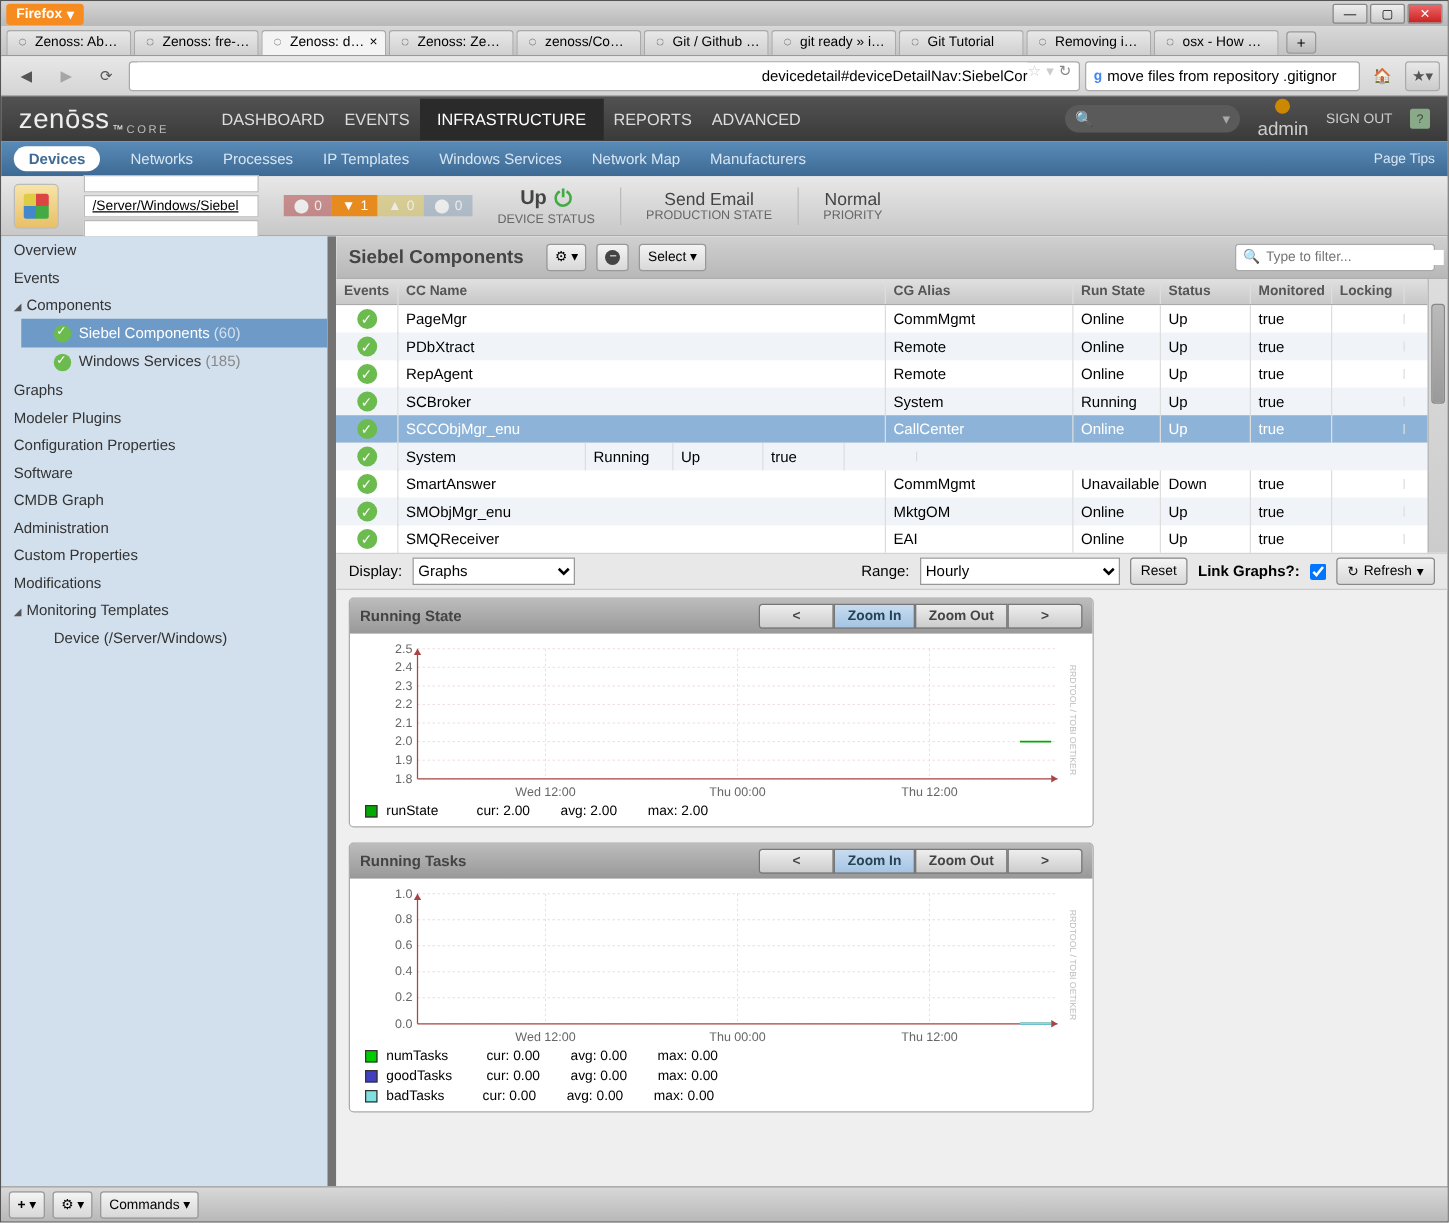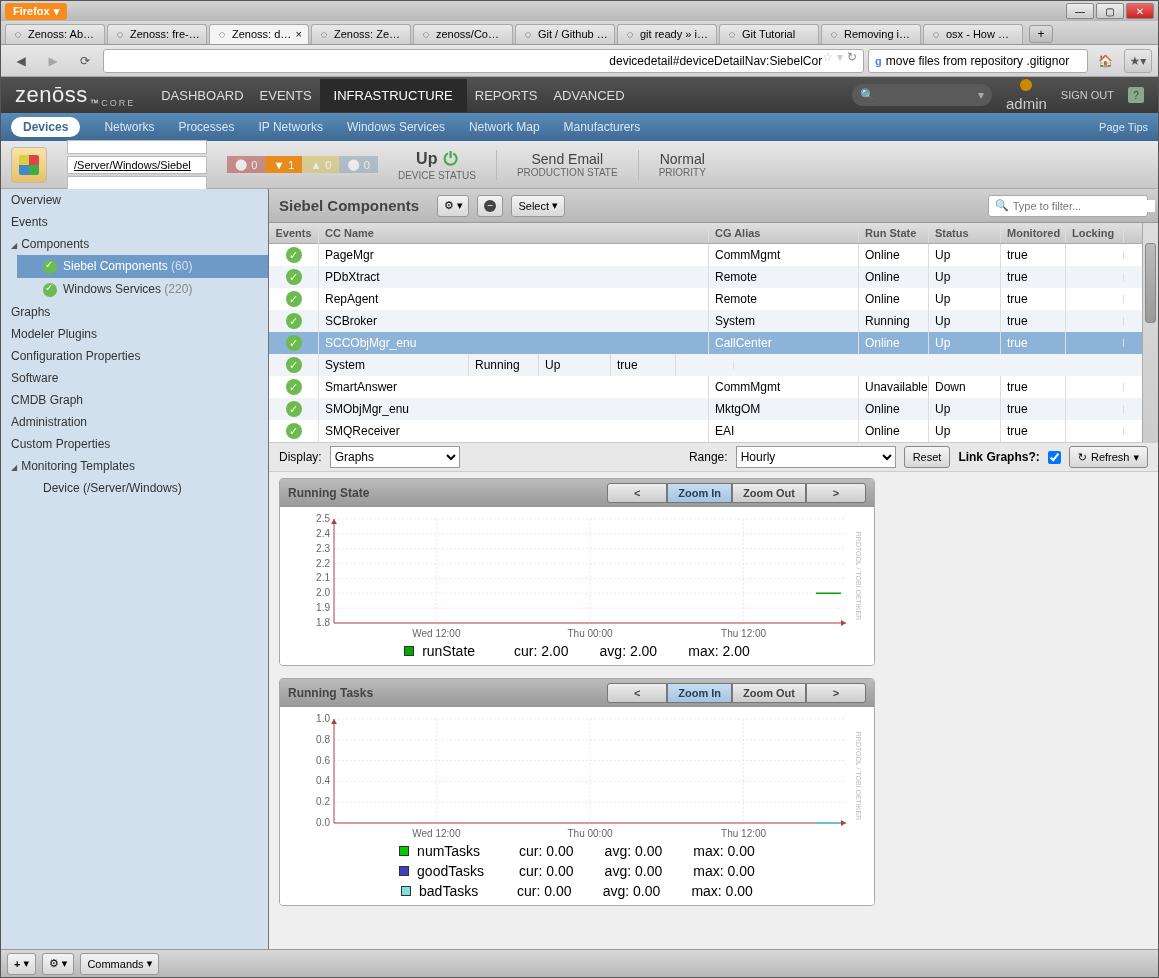--- a/index.html
+++ b/index.html
@@ -22,21 +22,21 @@
 
 
 .navbar { height: 32px; background: linear-gradient(#e8e8e8,#d4d4d4); display: flex; align-items: center; padding: 0 6px; gap: 4px; border-bottom: 1px solid #aaa; }
 .nav-btn { width: 28px; height: 24px; border-radius: 4px; display:flex; align-items:center; justify-content:center; color:#555; }
 .urlbar { flex: 1; height: 24px; border: 1px solid #aaa; border-radius: 3px; background: #fff; display: flex; padding: 0 6px; font-size: 12px; }
 .urlbar input { border: none; outline: none; flex: 1; font-size: 12px; text-align: right; }
 .search-box { width: 220px; height: 24px; border: 1px solid #aaa; border-radius: 3px; background: #fff; display: flex; align-items: center; padding: 0 6px; gap: 4px; font-size: 12px; }
 .search-box input { border: none; outline: none; flex: 1; font-size: 12px; }
 
 
-.zenoss-header { height: 36px; background: linear-gradient(#525252,#3a3a3a); display: flex; align-items: center; padding: 0 14px; color: #eee; gap: 18px; }
+.zenoss-header { height: 36px; background: linear-gradient(#525252,#3a3a3a); display: flex; align-items: center; padding: 0 14px; color: #eee; gap: 34px; }
 .logo { font-size: 22px; font-weight: 300; letter-spacing: 0.5px; display:flex; align-items:flex-end; gap:2px; }
 .logo-core { font-size: 9px; letter-spacing: 2px; color: #bbb; }
 .top-nav-item { font-size: 13px; color: #ddd; cursor: pointer; }
 .top-nav-item.active { background: #2a2a2a; padding: 9px 14px; color: #fff; }
 .header-right { margin-left: auto; display: flex; align-items: center; gap: 14px; }
 .header-search { width: 140px; height: 22px; background: #5a5a5a; border-radius: 11px; display:flex; align-items:center; padding: 0 8px; color:#aaa; }
 .header-user { color: #ccc; font-size: 15px; display:flex; align-items:center; gap:4px;flex-direction:column; }
 .signout { color: #ccc; font-size: 11px; }
 
 
@@ -55,21 +55,21 @@
 .sev-orange { background: #e88b1e; }
 .sev-yellow { background: #d4c050; opacity: 0.5; }
 .sev-blue { background: #88a0b8; opacity: 0.5; }
 .status-block { display: flex; flex-direction: column; align-items: center; font-size: 10px; color: #666; }
 .status-up { font-size: 16px; font-weight: bold; color: #444; display:flex; align-items:center; gap:6px; }
 .power-icon { color: #4a4; font-size:18px; }
 .vline { width: 1px; height: 30px; background: #bbb; }
 
 
 .main { flex: 1; display: flex; overflow: hidden; }
-.sidebar { width: 268px; background: #d2e0ee; border-right: 1px solid #737373; overflow-y: auto; }
+.sidebar { width: 268px; background: #d2e0ee; border-right: 7px solid #737373; overflow-y: auto; }
 .side-item { padding: 4px 10px; font-size: 12px; color: #333; cursor: pointer; }
 .side-item.expandable::before { content: "◢"; font-size: 8px; margin-right: 4px; color: #555; display:inline-block; }
 .side-sub { padding-left: 26px; margin-left: 16px; }
 .side-item.selected { background: #6e9ac8; color: #fff; }
 .side-check { display: inline-block; width: 14px; height: 14px; background: #6bbb4e; border-radius: 50%; margin-right: 6px; vertical-align: middle; position:relative; }
 .side-check::after { content:"✓"; color:#fff; font-size:10px; position:absolute; left:2px; top:-1px; }
 .side-count { color: #888; }
 .side-item.selected .side-count { color: #d0e0f0; }
 
 .content { flex: 1; background: #efefef; display: flex; flex-direction: column; overflow: hidden; }
@@ -110,21 +110,21 @@
 .graphs-area { flex: 1; overflow-y: auto; padding: 6px 10px; display: flex; flex-direction: column; gap: 12px; }
 .graph-panel { border: 1px solid #aaa; border-radius: 4px; overflow: hidden; width: 596px; }
 .graph-hdr { height: 28px; background: linear-gradient(#bcbcbc,#989898); display: flex; align-items: center; padding: 0 8px; font-weight: bold; color: #444; font-size: 12px; }
 .graph-hdr .gbtns { margin-left: auto; display: flex; gap: 0; }
 .gbtn { height: 20px; border: 1px solid #777; background: linear-gradient(#eee,#ccc); padding: 0 10px; font-size: 11px; cursor: pointer; display:flex; align-items:center; }
 .gbtn.blue { background: linear-gradient(#c8dcf0,#a4c4e4); color: #245; }
 .gbtn:first-child { border-radius: 3px 0 0 3px; }
 .gbtn:last-child { border-radius: 0 3px 3px 0; }
 .graph-body { background: #fff; padding: 4px; }
 .chart-svg { display: block; }
-.legend-row { font-family: monospace; font-size: 14px; white-space: pre; padding: 2px 8px; display:flex; align-items:center; gap:4px;justify-content:center; }
+.legend-row { font-family: monospace; font-size: 11px; white-space: pre; padding: 2px 8px; display:flex; align-items:center; gap:4px; }
 .legend-sq { width: 10px; height: 10px; border: 1px solid #333; display:inline-block; }
 
 
 .bottom-bar { height: 28px; background: linear-gradient(#d8d8d8,#b8b8b8); display: flex; align-items: center; padding: 0 6px; gap: 6px; border-top: 1px solid #999; }
 </style>
 </head>
 <body>
 
 <div class="window">
 
@@ -228,21 +228,21 @@
       <div class="signout">SIGN OUT</div>
       <div style="width:16px;height:16px;background:#8a8;border-radius:2px;color:#444;display:flex;align-items:center;justify-content:center;font-size:10px">?</div>
     </div>
   </div>
 
   <div class="subnav">
     <div id="subnav-items" style="display:flex;gap:24px;align-items:center">
         <div class="subnav-item active">Devices</div>
         <div class="subnav-item">Networks</div>
         <div class="subnav-item">Processes</div>
-        <div class="subnav-item">IP Networks</div>
+        <div class="subnav-item">IP Templates</div>
         <div class="subnav-item">Windows Services</div>
         <div class="subnav-item">Network Map</div>
         <div class="subnav-item">Manufacturers</div>
       </div>
     <div class="subnav-right">Page Tips</div>
   </div>
 
   <div class="bcrumb-row">
     <div class="device-icon">
       <span style="width:20px;height:20px;background:conic-gradient(#d44 0 25%,#4a4 25% 50%,#48c 50% 75%,#dc4 75% 100%);border-radius:2px"></span>
@@ -288,28 +288,29 @@
       <div>PRIORITY</div>
     </div>
   </div>
 
   <div class="main">
     <div class="sidebar" id="sidebar">
         <div class="side-item"><span>Overview</span></div>
         <div class="side-item"><span>Events</span></div>
         <div class="side-item expandable"><span>Components</span></div>
         <div class="side-item side-sub selected"><span class="side-check"></span><span>Siebel Components</span><span class="side-count">  (60)</span></div>
-        <div class="side-item side-sub"><span class="side-check"></span><span>Windows Services</span><span class="side-count">  (220)</span></div>
+        <div class="side-item side-sub"><span class="side-check"></span><span>Windows Services</span><span class="side-count">  (185)</span></div>
         <div class="side-item"><span>Graphs</span></div>
         <div class="side-item"><span>Modeler Plugins</span></div>
         <div class="side-item"><span>Configuration Properties</span></div>
         <div class="side-item"><span>Software</span></div>
         <div class="side-item"><span>CMDB Graph</span></div>
         <div class="side-item"><span>Administration</span></div>
         <div class="side-item"><span>Custom Properties</span></div>
+        <div class="side-item"><span>Modifications</span></div>
         <div class="side-item expandable"><span>Monitoring Templates</span></div>
         <div class="side-item side-sub"><span>Device (/Server/Windows)</span></div>
       </div>
 
     <div class="content">
 
       <div class="content-hdr">
         <span class="content-title">Siebel Components</span>
         <div class="tool-btn">
             <span>⚙</span>

